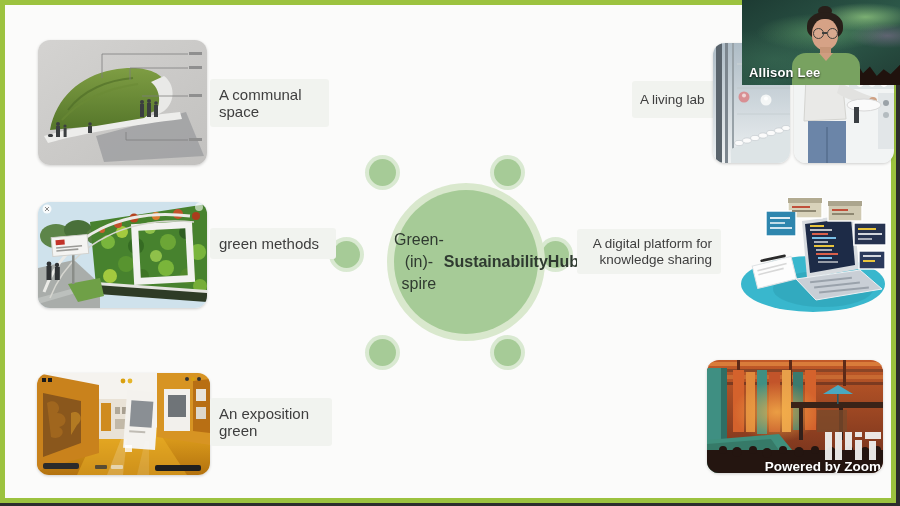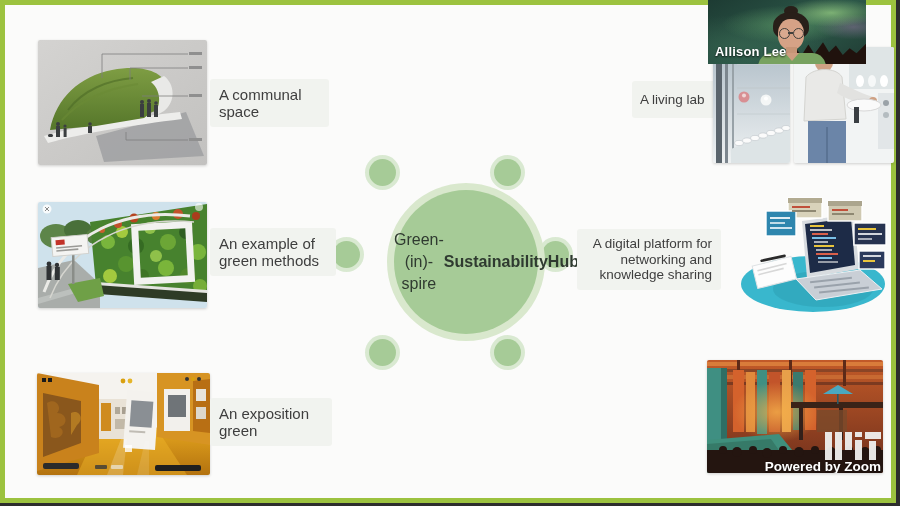--- a/index.html
+++ b/index.html
@@ -1,35 +1,35 @@
 <!DOCTYPE html>
 <html><head>
 <meta charset="utf-8">
 <style>
   html,body{margin:0;padding:0;background:#2d2d2d;font-family:"Liberation Sans",sans-serif;}
   .stage{position:relative;width:900px;height:506px;background:#2d2d2d;overflow:hidden;}
   .slide{position:absolute;left:0;top:0;width:896px;height:503px;box-sizing:border-box;
          background:#fbfbfa;border:5px solid #9cc23f;}
   
-  .img-card{position:absolute;overflow:hidden;border-radius:2px;box-shadow:0 1px 3px rgba(0,0,0,.18);}
+  .img-card{position:absolute;overflow:hidden;border-radius:12px;box-shadow:0 1px 3px rgba(0,0,0,.18);}
   .label-box{position:absolute;background:#f1f3ef;border-radius:3px;color:#3e3e3e;}
   .label-box .ln{display:block;}
   .lab-left{font-size:15px;line-height:17px;padding:7px 9px;text-align:left;}
   .lab-right{font-size:13.5px;line-height:15.5px;padding:7px 9px;text-align:right;}
   
   .hub-circle{position:absolute;left:389px;top:185px;width:144px;height:144px;border-radius:50%;
               background:#a6cb97;box-shadow:0 0 0 7px #d9e8cd;
               display:flex;flex-direction:row;align-items:center;justify-content:flex-start;
               text-align:center;color:#2f3a30;}
   .hub-circle .h1{font-size:16px;line-height:22px;font-weight:400;}
   .hub-circle .h2{font-size:16px;line-height:22px;font-weight:700;}
   .dot{position:absolute;width:27px;height:27px;border-radius:50%;background:#a6cb97;
        box-shadow:0 0 0 4px rgba(176,210,160,.45);}
   
-  .webcam{position:absolute;left:708px;top:0;width:158px;height:64px;overflow:hidden;z-index:50;
+  .webcam{position:absolute;left:742px;top:0;width:158px;height:85px;overflow:hidden;z-index:50;
           background:
             radial-gradient(70px 20px at 78% 20%, rgba(150,205,130,.75), transparent 70%),
             radial-gradient(90px 26px at 50% 38%, rgba(105,170,110,.55), transparent 72%),
             radial-gradient(55px 18px at 92% 42%, rgba(160,125,170,.45), transparent 70%),
             radial-gradient(120px 40px at 20% 70%, rgba(60,110,85,.5), transparent 75%),
             linear-gradient(150deg,#1d3b33,#2c5748 55%,#203c34);}
   .trees{position:absolute;right:0;bottom:0;width:86px;height:28px;background:#20120d;
          clip-path:polygon(0 100%,6% 62%,11% 78%,18% 42%,25% 70%,33% 30%,40% 64%,50% 22%,57% 58%,65% 34%,73% 68%,81% 44%,89% 62%,100% 28%,100% 100%);}
   .cam-person{position:absolute;left:48px;top:10px;width:74px;height:78px;}
   .hair{position:absolute;left:17px;top:2px;width:36px;height:28px;border-radius:50% 50% 42% 42%;background:#281f19;}
@@ -235,21 +235,20 @@
         <rect x="74" y="92" width="12" height="4" rx="1" fill="#e8dfc8" opacity=".8"></rect>
         <rect x="58" y="92" width="12" height="4" rx="1" fill="#3a3a3a" opacity=".8"></rect>
       </svg>
     </div>
 
     <div class="label-box lab-left" style="left:205px;top:74px;width:101px;">
       <span class="ln">A communal</span>
       <span class="ln">space</span>
     </div>
     <div class="label-box lab-left" style="left:205px;top:223px;width:108px;">
-      <span class="ln">An example of</span>
       <span class="ln">green methods</span>
     </div>
     <div class="label-box lab-left" style="left:205px;top:393px;width:104px;">
       <span class="ln">An exposition</span>
       <span class="ln">green</span>
     </div>
 
     <div class="label-box" style="left:627px;top:76px;width:70px;padding:11px 8px;font-size:13.5px;">
       <span class="ln">A living lab</span>
     </div>
@@ -302,21 +301,20 @@
         <circle cx="79" cy="54" r="4" fill="#cfa184"></circle>
         <ellipse cx="70" cy="58" rx="17" ry="6" fill="#fafafa" stroke="#d8d8d8"></ellipse>
         <rect x="60" y="60" width="5" height="16" fill="#3a3e42"></rect>
         <rect x="14" y="74" width="38" height="42" fill="#6b85a8"></rect>
         <rect x="32" y="80" width="2" height="36" fill="#5a7394"></rect>
       </svg>
     </div>
 
     <div class="label-box lab-right" style="left:572px;top:224px;width:126px;">
       <span class="ln">A digital platform for</span>
-      <span class="ln">networking and</span>
       <span class="ln">knowledge sharing</span>
     </div>
 
     <div class="img-card" style="left:733px;top:192px;width:150px;height:118px;box-shadow:none;">
       <svg width="150" height="118" viewBox="0 0 150 118">
         <ellipse cx="75" cy="87" rx="72" ry="28" fill="#39b7cd"></ellipse>
         <ellipse cx="85" cy="92" rx="50" ry="18" fill="#2ea0b5" opacity=".55"></ellipse>
 
         <g transform="rotate(-14 36 74)">
           <rect x="16" y="64" width="40" height="23" fill="#fdfdfd" stroke="#dfe2e4"></rect>

